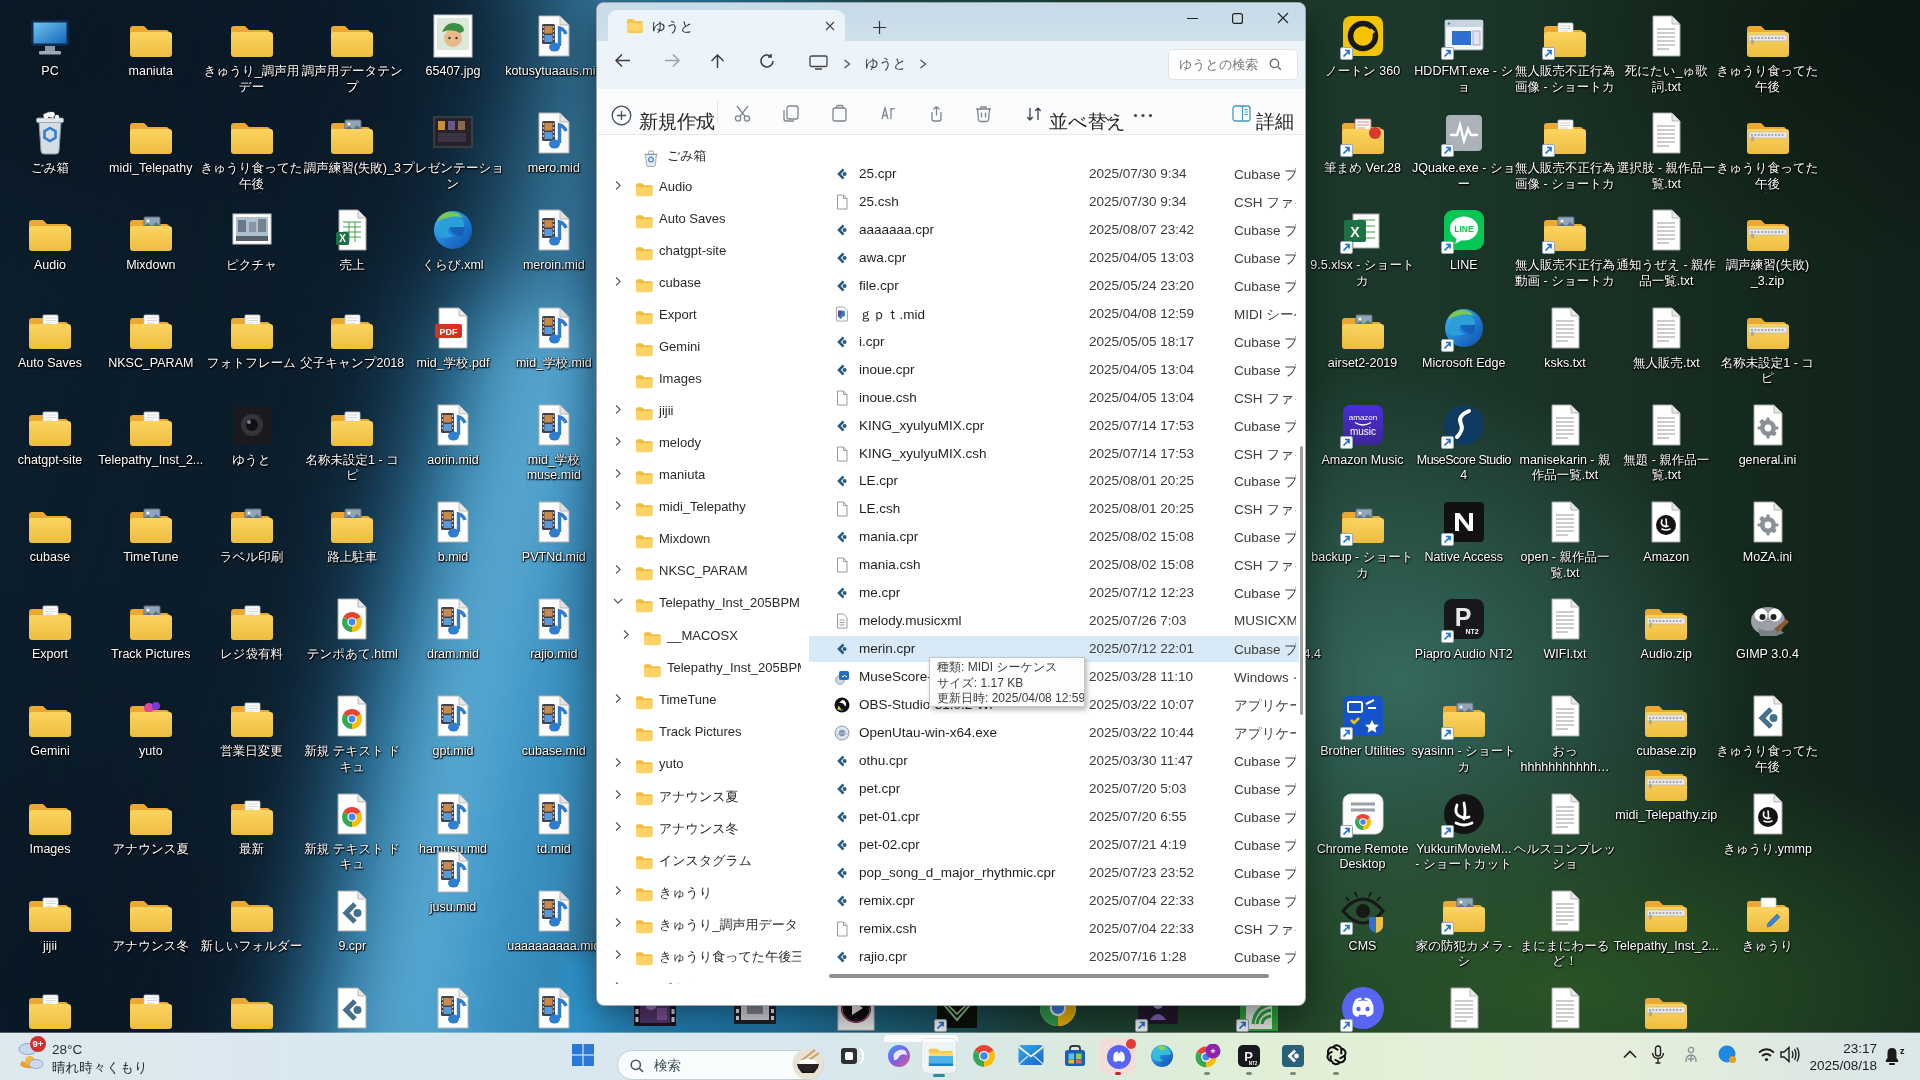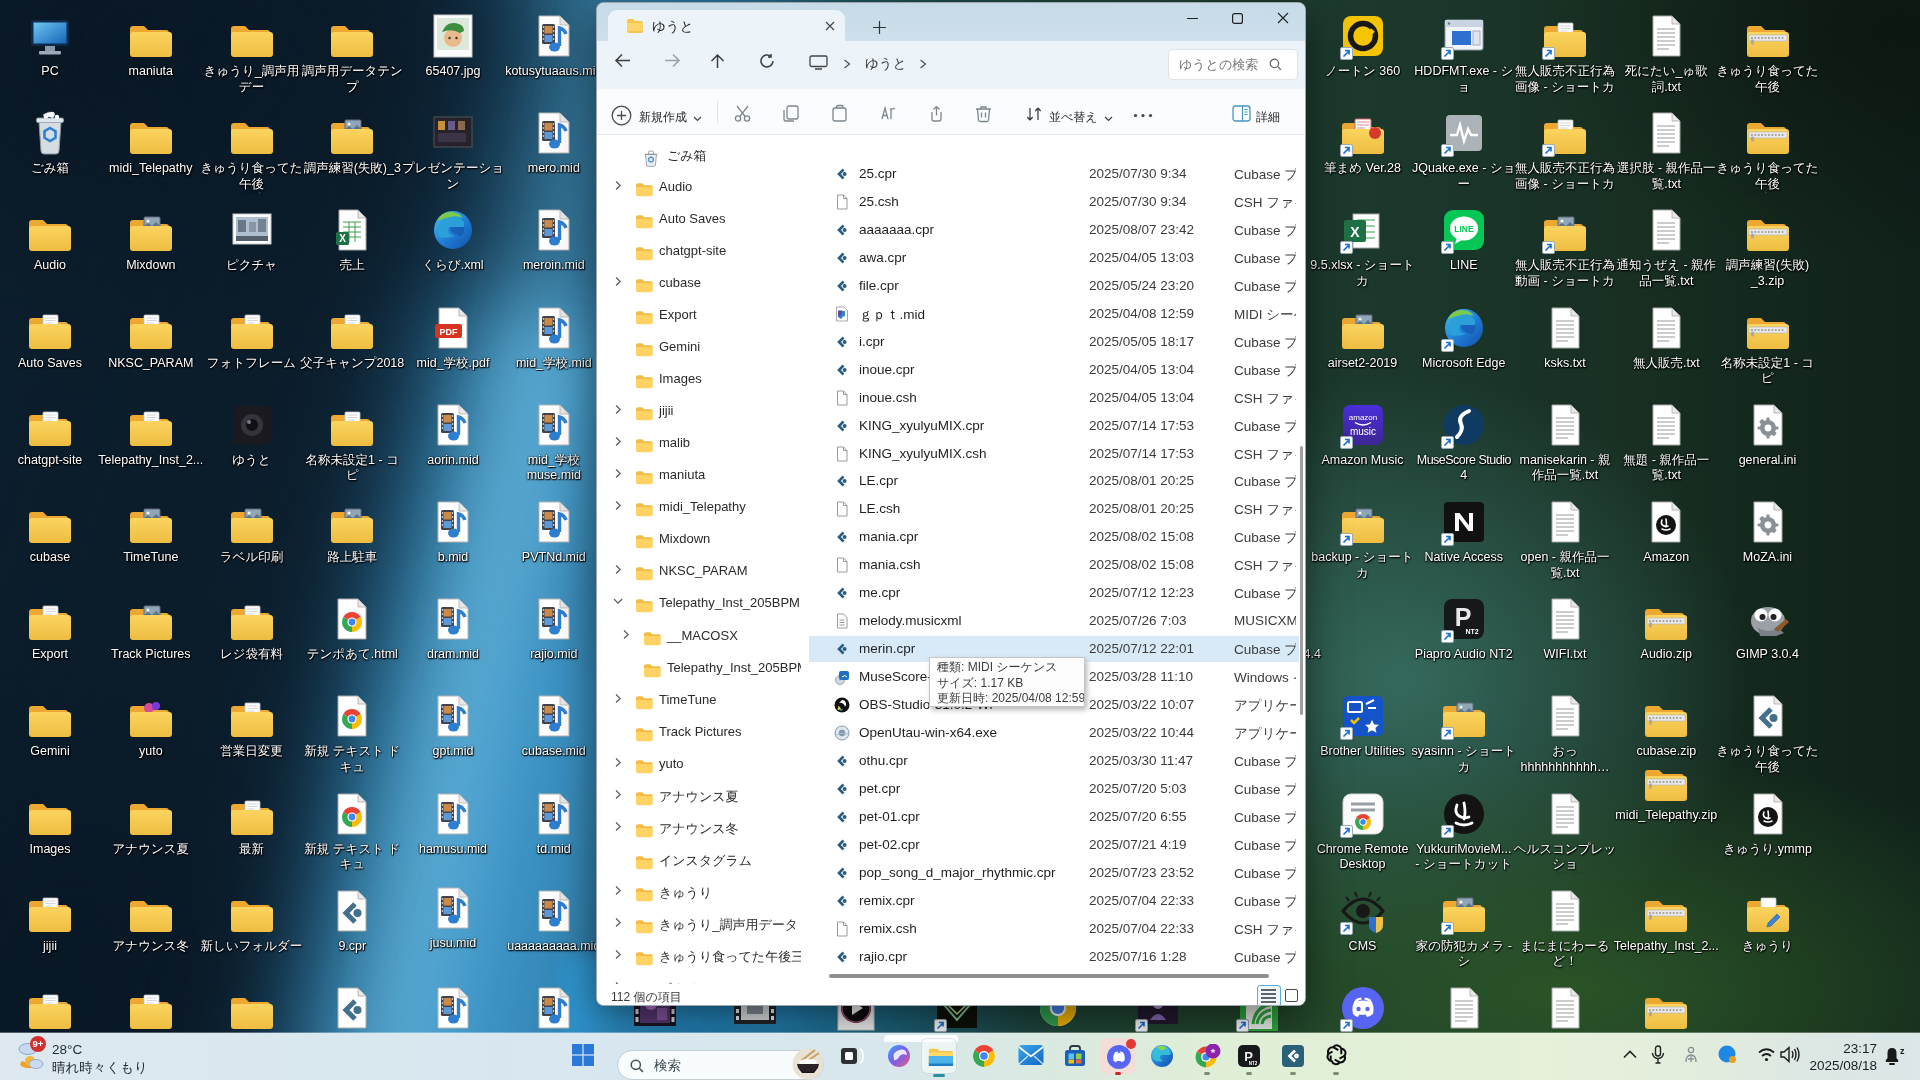--- a/index.html
+++ b/index.html
@@ -675,21 +675,21 @@
           <circle cx="23.6" cy="15" r=".8" fill="#fff"></circle>
           <circle cx="23.6" cy="19" r=".8" fill="#fff"></circle>
           <circle cx="23.6" cy="23" r=".8" fill="#fff"></circle>
           <circle cx="23.6" cy="27" r=".8" fill="#fff"></circle>
           <ellipse cx="24.5" cy="35" rx="5.5" ry="4.5" fill="#2f7fd0"></ellipse>
           <path d="M29.5 34V16q5 1.5 6.5 6" stroke="#2f7fd0" stroke-width="3.4" fill="none"></path>
         </svg>
       </div>
       <div class="lb">hamusu.mid</div>
     </div>
-    <div class="dicon" style="left:405.0px;top:884px">
+    <div class="dicon" style="left:405.0px;top:848px">
       <div class="ic">
         <svg width="48" height="48" viewBox="0 0 48 48">
           <path d="M9 4h21l9 9v31H9z" fill="#fff" stroke="#b4b4b4"></path>
           <path d="M30 4v9h9z" fill="#e8e8e8" stroke="#b4b4b4" stroke-width=".8"></path>
           <rect x="12" y="12" width="13" height="20" rx="1.5" fill="#43434e"></rect>
           <rect x="14.5" y="14" width="8" height="7.5" fill="#c98a4a"></rect>
           <rect x="14.5" y="23" width="8" height="7" fill="#5a9ad8"></rect>
           <circle cx="13.4" cy="15" r=".8" fill="#fff"></circle>
           <circle cx="13.4" cy="19" r=".8" fill="#fff"></circle>
           <circle cx="13.4" cy="23" r=".8" fill="#fff"></circle>
@@ -1813,21 +1813,21 @@
 #ttl{position:absolute;left:0;top:0;width:100%;height:38px;background:linear-gradient(180deg,#c6dae8,#cee0eb)}
 #tab{position:absolute;left:11px;top:7px;width:237px;height:32px;background:#ecf3f9;border-radius:9px 9px 0 0;font-size:13.5px;color:#1b1b1b}
 #tab .tx{position:absolute;left:44px;top:8px}
 .wc{position:absolute;top:0;height:30px;width:46px;display:flex;align-items:center;justify-content:center;color:#222}
 #addr{position:absolute;left:0;top:38px;width:100%;height:48px;background:#ecf3f9}
 #tbar{position:absolute;left:0;top:86px;width:100%;height:46px;background:#fafcfe;border-bottom:1px solid #e7eaec}
 .nv{position:absolute;top:12px;color:#404040}
 .bc{position:absolute;top:14px;color:#333;font-size:13.5px}
 #sbox{position:absolute;left:571px;top:8px;width:130px;height:31px;background:#fff;border:1px solid #e0e3e5;border-radius:5px;font-size:13px;color:#767676;line-height:29px;padding-left:10px}
 .ti{position:absolute;top:13px;color:#5a6772}
-.tt{position:absolute;top:20px;font-size:12px;color:#262626}
+.tt{position:absolute;top:20px;font-size:19px;color:#262626}
 .sep{position:absolute;top:12px;width:1px;height:22px;background:#e2e5e7}
 #body{position:absolute;left:0;top:132px;width:100%;height:849px;background:#fff}
 #side{position:absolute;left:0;top:0;width:204px;height:100%;overflow:hidden}
 .si{position:absolute;left:0;width:204px;height:30px;font-size:13px;color:#2b2b2b}
 .si .ch{position:absolute;left:18px;top:8px}
 .si .fi{position:absolute;top:5px}
 .si .tx{position:absolute;top:7px;white-space:nowrap}
 #hdr{position:absolute;left:212px;top:0;width:490px;height:26px;font-size:13px;color:#444}
 #rows{position:absolute;left:212px;top:26px;width:490px;height:812px}
 .fr{position:absolute;left:0;width:490px;height:26px;font-size:13.5px;color:#1f1f1f}
@@ -2053,21 +2053,21 @@
         <div class="si" style="top:293.1px">
           <svg class="ch" style="left:18px" width="7" height="11">
             <path d="M1 1.5l4.2 4-4.2 4" stroke="#5c5c5c" stroke-width="1.2" fill="none"></path>
           </svg>
           <span style="position:absolute;left:38px;top:5px">
             <svg class="fi" width="18" height="15" viewBox="0 0 18 15">
               <path d="M1 3.2q0-2 2-2h4.2l2 2h6.6q2 0 2 2v1H1z" fill="#f3bc45"></path>
               <path d="M1 5h16.8v7.3q0 1.9-2 1.9H3q-2 0-2-1.9z" fill="#fcd364"></path>
             </svg>
           </span>
-          <span class="tx" style="left:62px">malib</span>
+          <span class="tx" style="left:62px">melody</span>
         </div>
         <div class="si" style="top:325.2px">
           <svg class="ch" style="left:18px" width="7" height="11">
             <path d="M1 1.5l4.2 4-4.2 4" stroke="#5c5c5c" stroke-width="1.2" fill="none"></path>
           </svg>
           <span style="position:absolute;left:38px;top:5px">
             <svg class="fi" width="18" height="15" viewBox="0 0 18 15">
               <path d="M1 3.2q0-2 2-2h4.2l2 2h6.6q2 0 2 2v1H1z" fill="#f3bc45"></path>
               <path d="M1 5h16.8v7.3q0 1.9-2 1.9H3q-2 0-2-1.9z" fill="#fcd364"></path>
             </svg>
@@ -2520,29 +2520,20 @@
           </svg>
           <span class="nm">rajio.cpr</span>
           <span class="dt">2025/07/16 1:28</span>
           <span class="ty">Cubase プロ</span>
         </div>
       </div>
       <div id="lscr"></div>
     </div>
     <div id="hscr"></div>
     <div id="tip">種類: MIDI シーケンス<br>サイズ: 1.17 KB<br>更新日時: 2025/04/08 12:59</div>
-    <div id="stat">
-      <span class="cnt">112 個の項目</span>
-      <div id="vw1">
-        <svg style="position:absolute;left:3px;top:2px" width="15" height="15">
-          <path d="M0 2h15M0 6h15M0 10h15M0 14h15" stroke="#333" stroke-width="1.5"></path>
-        </svg>
-      </div>
-      <div id="vw2"></div>
-    </div>
   </div>
 
 <svg width="0" height="0" style="position:absolute">
     <defs>
 <linearGradient id="gf" x1="0" y1="0" x2="0" y2="1">
         <stop offset="0" stop-color="#fbd45f"></stop>
         <stop offset="1" stop-color="#eebd41"></stop>
       </linearGradient>
 <linearGradient id="gscr" x1="0" y1="0" x2="1" y2="1">
         <stop offset="0" stop-color="#6ec6f0"></stop>

